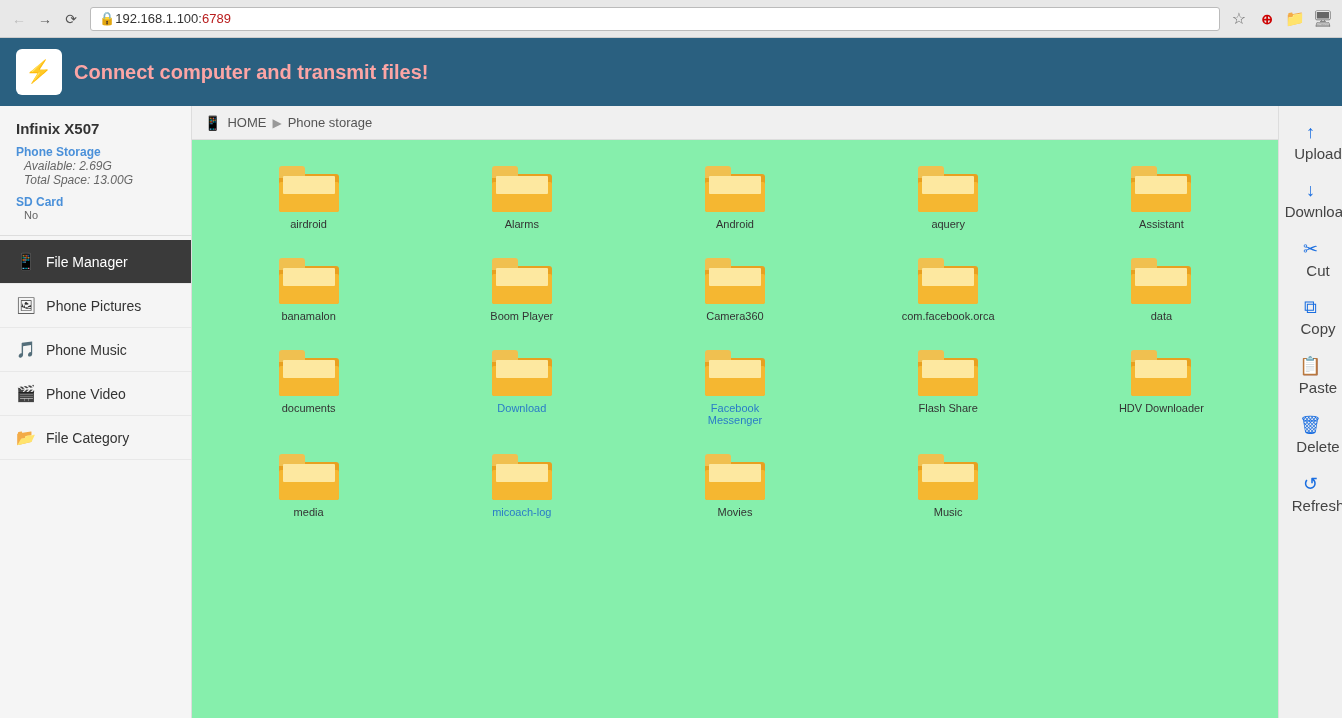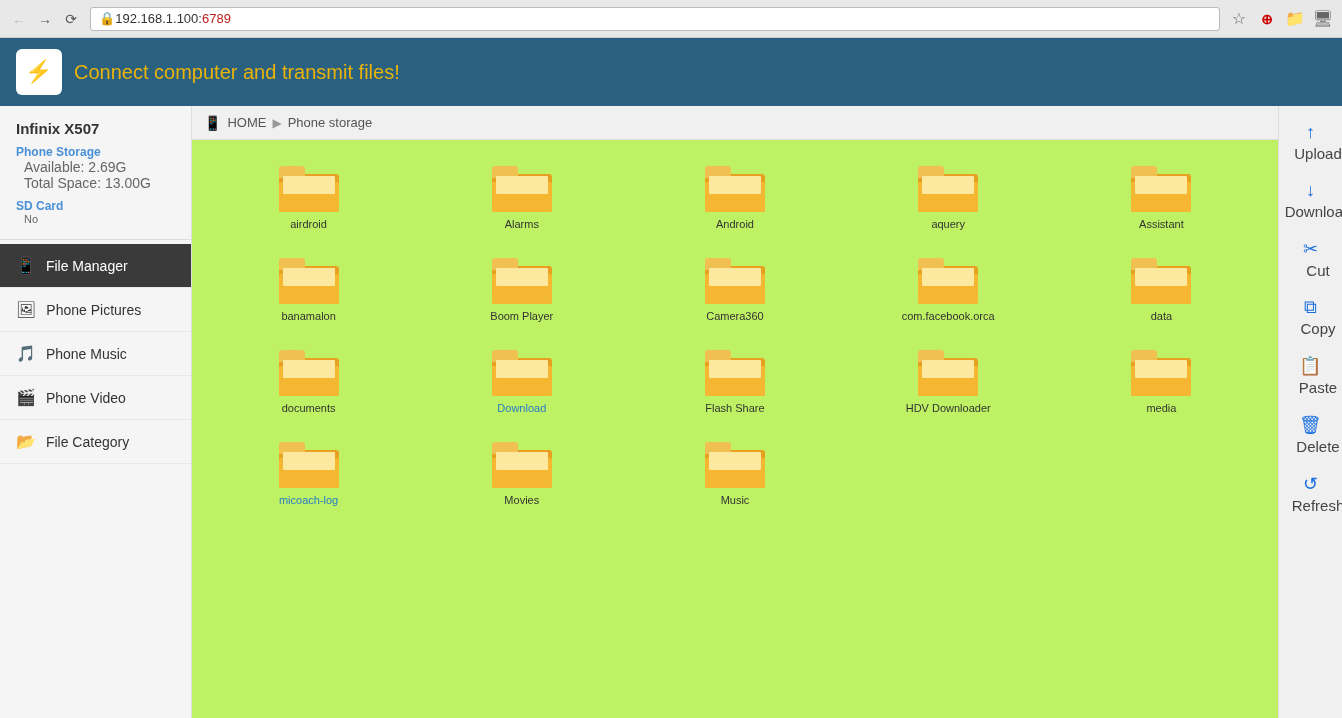--- a/index.html
+++ b/index.html
@@ -68,22 +68,22 @@
     }
     .app-logo {
       width: 46px; height: 46px;
       background: white;
       border-radius: 6px;
       display: flex; align-items: center; justify-content: center;
       font-size: 22px;
     }
     .app-title {
       font-size: 20px;
-      font-weight: normal;
-      color: #eab308;
+      font-weight: bold;
+      color: #fca5a5;
     }
 
     .main-layout {
       display: flex;
       height: calc(718px - 38px - 68px);
     }
 
     
     .sidebar {
       width: 192px;
@@ -101,23 +101,24 @@
       color: #333;
       margin-bottom: 8px;
     }
     .storage-section { margin-bottom: 8px; }
     .storage-label {
       font-size: 12px;
       color: #4a90d9;
       font-weight: bold;
     }
     .storage-detail {
-      font-size: 14px;
+      font-size: 12px;
       color: #666;
       padding-left: 8px;
+      font-style: italic;
     }
     .sdcard-section { margin-top: 4px; }
     .sdcard-label {
       font-size: 12px;
       color: #4a90d9;
       font-weight: bold;
     }
     .sdcard-detail {
       font-size: 11px;
       color: #666;
@@ -166,21 +167,21 @@
       height: 34px;
     }
     .breadcrumb-sep { color: #999; font-size: 12px; }
     .breadcrumb-home { cursor: pointer; color: #555; }
     .breadcrumb-current { color: #555; }
 
     
     .file-grid-wrapper {
       flex: 1;
       overflow-y: auto;
-      background: #bef264;
+      background: #86efac;
     }
     .file-grid {
       display: grid;
       grid-template-columns: repeat(5, 1fr);
       gap: 0;
       padding: 10px;
     }
     .file-item {
       display: flex;
       flex-direction: column;
@@ -460,20 +461,29 @@
             </div>
             <div class="file-name link">Download</div>
           </div>
           <div class="file-item">
             <div class="folder-icon">
               <div class="folder-body"></div>
               <div class="folder-tab"></div>
               <div class="folder-front"></div>
               <div class="folder-paper"></div>
             </div>
+            <div class="file-name link">Facebook Messenger</div>
+          </div>
+          <div class="file-item">
+            <div class="folder-icon">
+              <div class="folder-body"></div>
+              <div class="folder-tab"></div>
+              <div class="folder-front"></div>
+              <div class="folder-paper"></div>
+            </div>
             <div class="file-name">Flash Share</div>
           </div>
           <div class="file-item">
             <div class="folder-icon">
               <div class="folder-body"></div>
               <div class="folder-tab"></div>
               <div class="folder-front"></div>
               <div class="folder-paper"></div>
             </div>
             <div class="file-name">HDV Downloader</div>

